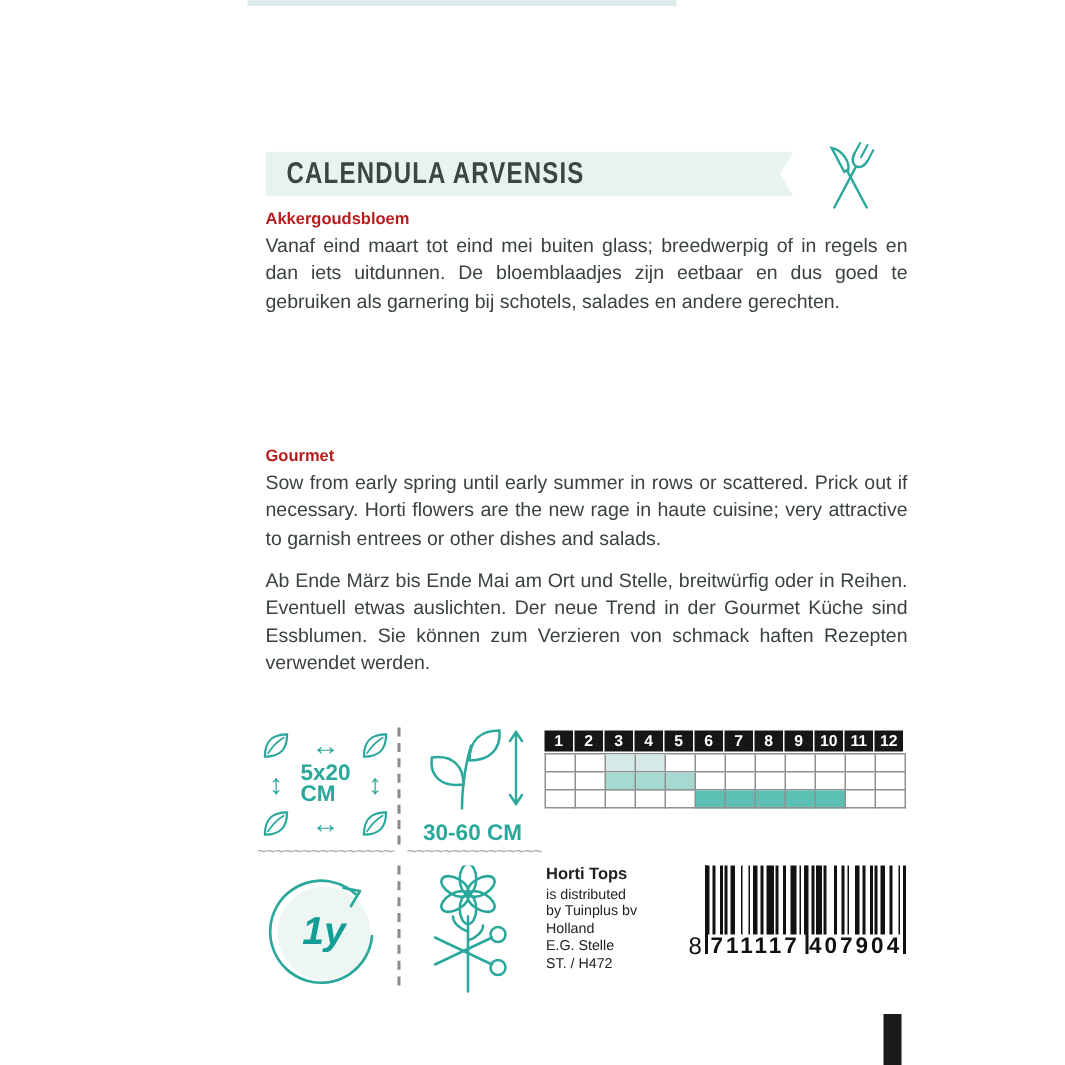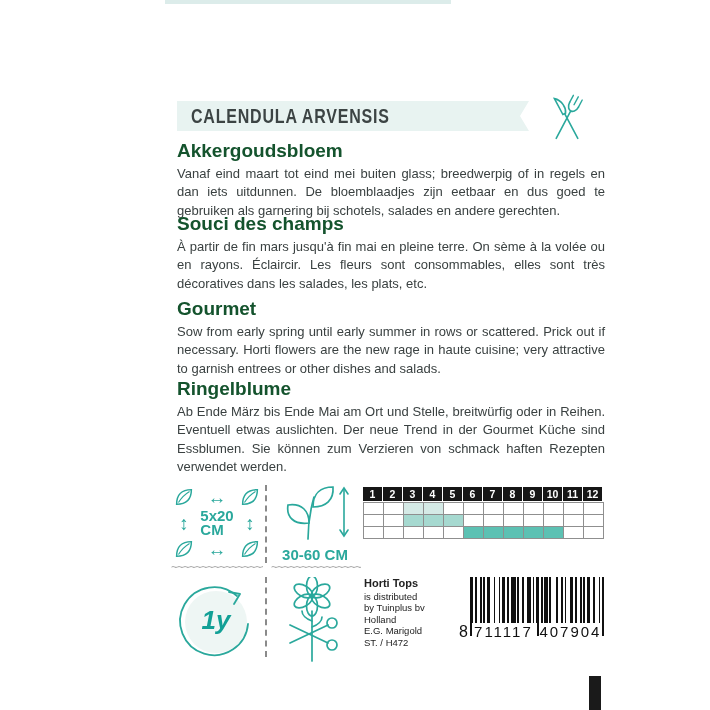--- a/index.html
+++ b/index.html
@@ -10,21 +10,21 @@
   
   .title-band{position:absolute;left:145px;top:101px;width:352px;height:30px;background:#e8f3f1;
               display:flex;align-items:center;
               clip-path:polygon(0 0,100% 0,calc(100% - 9px) 50%,100% 100%,0 100%);}
   .title-text{font-size:20px;font-weight:700;color:#3c4444;letter-spacing:1px;
               transform:scaleX(.8);transform-origin:left center;margin-left:14px;white-space:nowrap;}
   .cutlery{position:absolute;left:512px;top:92px;}
 
   
   .section{position:absolute;left:145px;width:428px;}
-  .section h2{margin:0 0 3px 0;font-size:19px;font-weight:700;color:#14532d;}
+  .section h2{margin:0 0 3px 0;font-size:11px;font-weight:700;color:#b91c1c;}
   .section p{margin:0;font-size:13px;line-height:18.4px;text-align:justify;color:#3a4141;}
 
   
   .vsep{position:absolute;border-left:2px dashed #8a8a8a;width:0;}
   .wave{position:absolute;color:#a9a9a9;font-size:12px;letter-spacing:-1px;line-height:6px;overflow:hidden;height:8px;white-space:nowrap;}
 
   .spacing-icon{position:absolute;left:139px;top:484px;width:92px;height:78px;
                 display:grid;grid-template-columns:26px 40px 26px;grid-template-rows:26px 26px 26px;
                 align-items:center;justify-items:center;}
   .arrow-h,.arrow-v{color:#2aa89c;font-size:19px;line-height:1;}
@@ -53,21 +53,21 @@
   
   .dist{position:absolute;left:332px;top:578px;font-size:9.5px;line-height:11.5px;color:#222;}
   .dist .name{font-size:11px;font-weight:700;margin-bottom:1px;}
   .barcode{position:absolute;left:427px;top:577px;width:145px;}
   .bc-row{display:flex;align-items:flex-end;}
   .bc-lead{font-size:16px;color:#111;margin-right:2px;line-height:14px;}
   .bc-main{position:relative;width:134px;}
   .bars{position:relative;height:46px;font-size:0;white-space:nowrap;}
   .bars span{display:inline-block;height:46px;vertical-align:top;}
   .guard{position:absolute;top:0;width:2px;height:59px;background:#111;}
-  .bc-digits{display:flex;height:16px;align-items:flex-end;}
+  .bc-digits{display:flex;height:16px;align-items:center;font-weight:bold;}
   .bc-digits div{width:50%;text-align:center;font-size:15px;letter-spacing:2px;color:#111;line-height:14px;}
   .reg-mark{position:absolute;left:557px;top:676px;width:12px;height:34px;background:#1a1a1a;}
 </style>
 </head>
 <body>
 
 <div class="sheet">
 
   <div class="top-strip"></div>
 
@@ -89,30 +89,25 @@
           <line x1="0" y1="-5" x2="0" y2="23"></line>
         </g>
       </g>
     </svg>
   </div>
 
   <div class="section" style="top:140px">
     <h2>Akkergoudsbloem</h2>
     <p>Vanaf eind maart tot eind mei buiten glass; breedwerpig of in regels en dan iets uitdunnen. De bloemblaadjes zijn eetbaar en dus goed te gebruiken als garnering bij schotels, salades en andere gerechten.</p>
   </div>
-  <div class="section" style="top:213px">
-    <h2>Souci des champs</h2>
-    <p>À partir de fin mars jusqu'à fin mai en pleine terre. On sème à la volée ou en rayons. Éclaircir. Les fleurs sont consommables, elles sont très décoratives dans les salades, les plats, etc.</p>
-  </div>
   <div class="section" style="top:298px">
     <h2>Gourmet</h2>
     <p>Sow from early spring until early summer in rows or scattered. Prick out if necessary. Horti flowers are the new rage in haute cuisine; very attractive to garnish entrees or other dishes and salads.</p>
   </div>
   <div class="section" style="top:378px">
-    <h2>Ringelblume</h2>
     <p>Ab Ende März bis Ende Mai am Ort und Stelle, breitwürfig oder in Reihen. Eventuell etwas auslichten. Der neue Trend in der Gourmet Küche sind Essblumen. Sie können zum Verzieren von schmack haften Rezepten verwendet werden.</p>
   </div>
 
   <div class="vsep" style="left:233px;top:485px;height:78px;"></div>
   <div class="vsep" style="left:233px;top:577px;height:80px;"></div>
   <div class="wave" style="left:139px;top:564px;width:92px;">~~~~~~~~~~~~~~~~~~</div>
   <div class="wave" style="left:239px;top:564px;width:90px;">~~~~~~~~~~~~~~~~~~</div>
 
   <div class="spacing-icon">
     <svg width="24" height="24" viewBox="0 0 26 26">
@@ -247,21 +242,21 @@
           <div class="cal-cell"></div>
         </div>
       </div>
     </div>
 
   <div class="dist">
     <div class="name">Horti Tops</div>
     <div>is distributed</div>
     <div>by Tuinplus bv</div>
     <div>Holland</div>
-    <div>E.G. Marigold</div>
+    <div>E.G. Stelle</div>
     <div>ST. / H472</div>
   </div>
 
   <div class="barcode">
     <div class="bc-row">
       <div class="bc-lead">8</div>
       <div class="bc-main">
         <div class="bars" id="bc-bars">
           <div class="guard" style="left:0;"></div>
           <div class="guard" style="left:50%;"></div>

